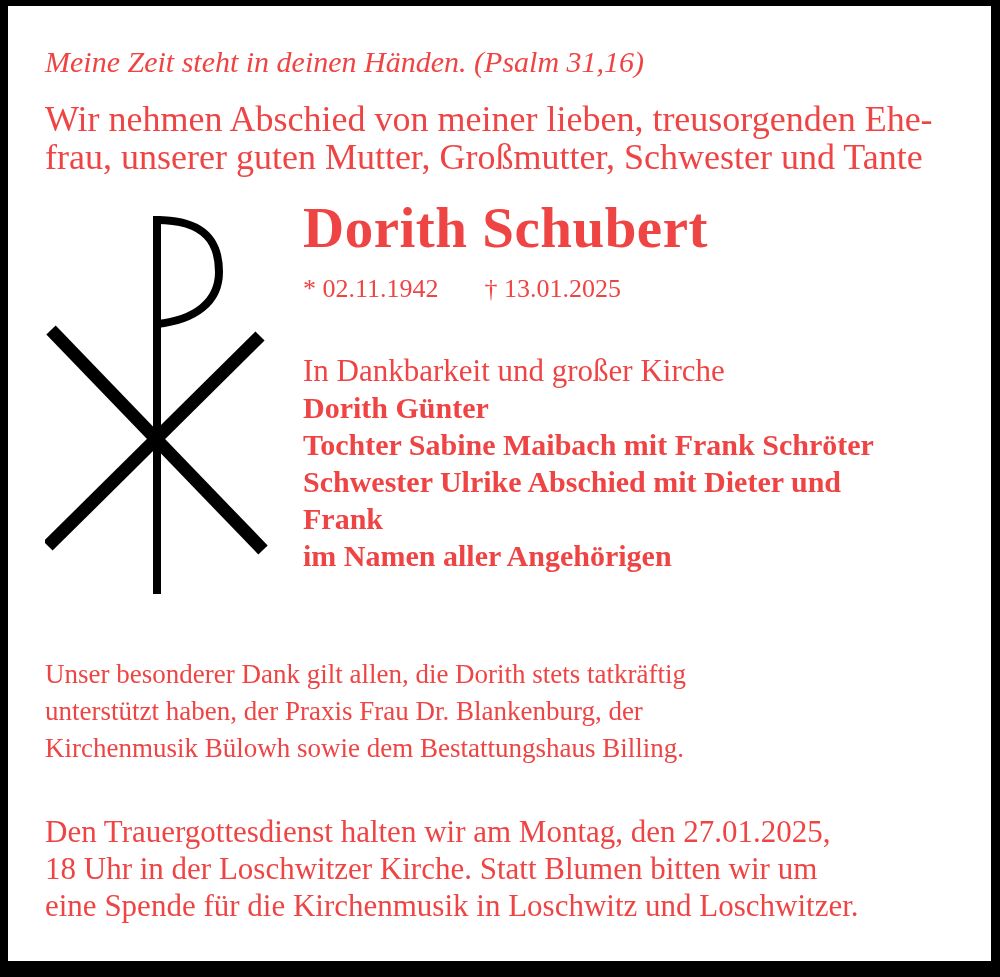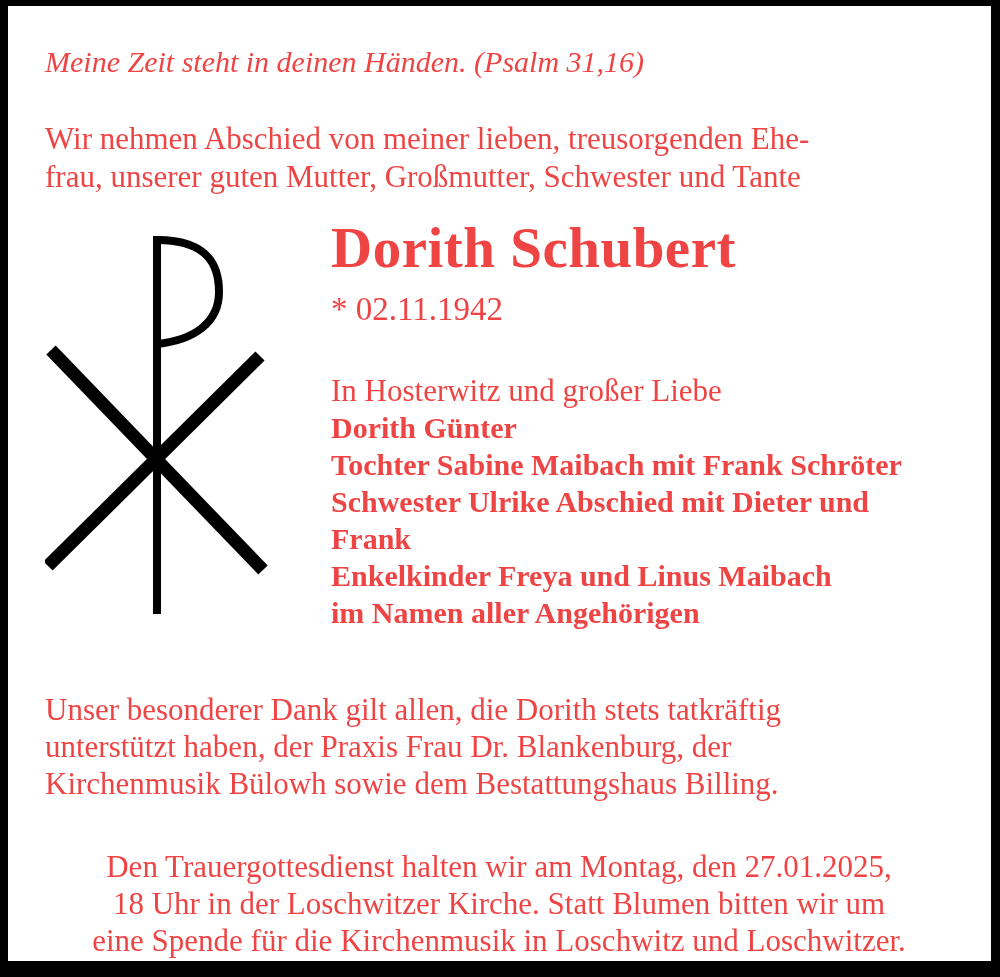--- a/index.html
+++ b/index.html
@@ -24,80 +24,78 @@
     padding: 12px 38px 0 37px;
   }
   .psalm {
     font-style: italic;
     font-size: 30px;
     line-height: 36px;
     margin-top: 26px;
     white-space: nowrap;
   }
   .intro {
-    margin-top: 40px;
-    font-size: 31px;
+    margin-top: 20px;
+    font-size: 36px;
     line-height: 38px;
   }
   .line {
     white-space: nowrap;
   }
   .middle {
     display: flex;
     flex-direction: row;
     margin-top: 22px;
-    gap: 28px;
   }
   .symbol-col {
     width: 258px;
     flex: 0 0 258px;
     padding-top: 16px;
   }
   .name-col {
     flex: 1 1 auto;
     min-width: 0;
   }
   .deceased-name {
     font-size: 57px;
     font-weight: bold;
     line-height: 60px;
     margin: 0;
     white-space: nowrap;
     letter-spacing: 0.5px;
   }
   .dates {
     margin-top: 14px;
-    font-size: 33px;
+    font-size: 26px;
     line-height: 34px;
     display: flex;
     gap: 46px;
     white-space: nowrap;
   }
   .mourners-lead {
     margin-top: 46px;
     font-size: 31px;
     line-height: 37px;
     white-space: nowrap;
   }
   .mourner-line {
     font-size: 30px;
     font-weight: bold;
     line-height: 37px;
     white-space: nowrap;
   }
   .thanks {
     margin-top: 60px;
-    font-size: 31px;
+    font-size: 27px;
     line-height: 37px;
   }
   .service {
     margin-top: 46px;
     font-size: 31px;
     line-height: 37px;
-    text-align: center;
   }
   .chi-rho-svg {
     display: block;
   }
 </style>
 </head>
 <body>
 
 <div class="notice-page">
   <div class="inner">
@@ -121,30 +119,30 @@
               <line x1="215" y1="122" x2="3" y2="332" stroke-width="13"></line>
             </g>
           </svg>
         </span>
       </div>
 
       <div class="name-col">
         <h1 class="deceased-name">Dorith Schubert</h1>
         <div class="dates">
           <span>* 02.11.1942</span>
+          <span>† 13.01.2025</span>
         </div>
 
-        <div class="mourners-lead">In Hosterwitz und großer Liebe</div>
+        <div class="mourners-lead">In Dankbarkeit und großer Kirche</div>
 
         <div>
           <div class="mourner-line">Dorith Günter</div>
           <div class="mourner-line">Tochter Sabine Maibach mit Frank Schröter</div>
           <div class="mourner-line">Schwester Ulrike Abschied mit Dieter und</div>
           <div class="mourner-line">Frank</div>
-          <div class="mourner-line">Enkelkinder Freya und Linus Maibach</div>
           <div class="mourner-line">im Namen aller Angehörigen</div>
         </div>
       </div>
     </div>
 
     <div class="thanks">
       <div class="line">Unser besonderer Dank gilt allen, die Dorith stets tatkräftig</div>
       <div class="line">unterstützt haben, der Praxis Frau Dr. Blankenburg, der</div>
       <div class="line">Kirchenmusik Bülowh sowie dem Bestattungshaus Billing.</div>
     </div>

